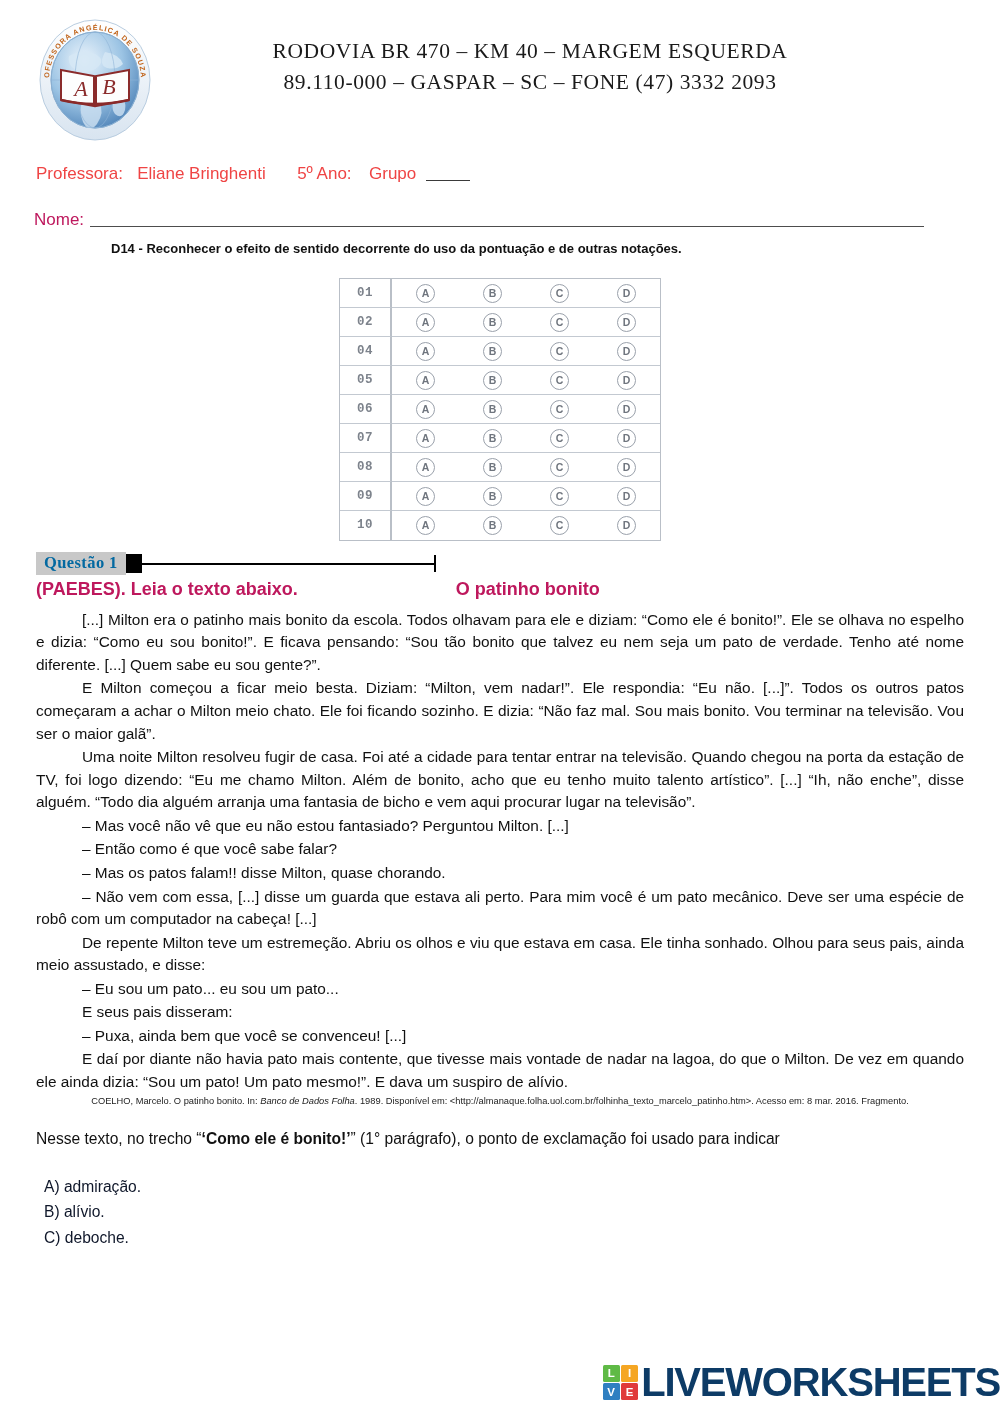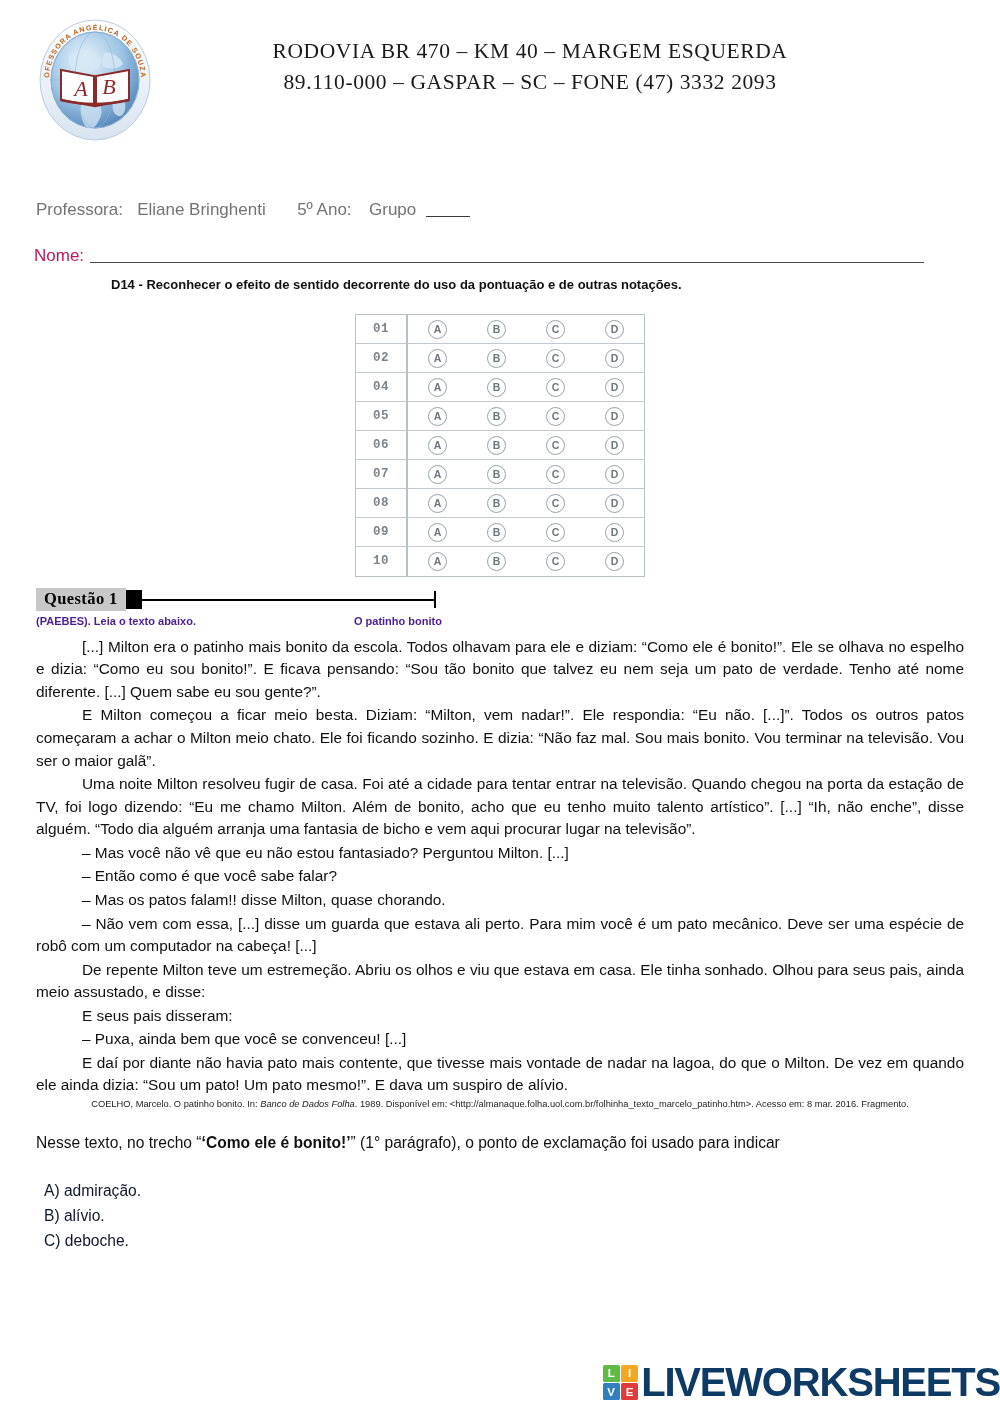--- a/index.html
+++ b/index.html
@@ -52,24 +52,23 @@
     line-height: 1.42;
     white-space: nowrap;
   }
 
   
   .form-area {
     padding: 14px 36px 0 36px;
   }
   .prof-line {
     font-size: 17px;
-    color: #737373;
+    color: #ef4444;
     margin-bottom: 26px;
     white-space: nowrap;
-    margin-top: 36px;
   }
   .prof-line .sp-a { display:inline-block; width: 22px; }
   .prof-line .sp-b { display:inline-block; width: 8px; }
   .blank-short {
     display: inline-block;
     width: 44px;
     border-bottom: 1.6px solid #3a3a3a;
     vertical-align: -2px;
     margin-left: 5px;
   }
@@ -98,21 +97,21 @@
 
   
   .grid-wrap {
     margin-top: 22px;
     display: flex;
     justify-content: center;
   }
   .answer-grid {
     border-collapse: separate;
     border-spacing: 0;
-    width: 290px;
+    width: 322px;
     border: 1px solid #b9bfc7;
     background: #ffffff;
   }
   .answer-grid tr { height: 28.8px; }
   .answer-grid td {
     border-bottom: 1px solid #c3c9d1;
     padding: 0;
   }
   .answer-grid tr:last-child td { border-bottom: none; }
   .num-cell {
@@ -156,21 +155,21 @@
 
   
   .question-block { padding: 0 36px; margin-top: 12px; }
   .q-head-row {
     display: flex;
     align-items: center;
     height: 22px;
   }
   .q-badge {
     background: #c8c8c8;
-    color: #000000;
+    color: #0369a1;
     font-family: "Liberation Serif", serif;
     font-size: 16.5px;
     font-weight: bold;
     padding: 1px 8px 2px 8px;
     white-space: nowrap;
     letter-spacing: 0.4px;
   }
   .q-square {
     width: 16px;
     height: 19px;
@@ -183,23 +182,23 @@
   }
   .q-endcap {
     width: 2.6px;
     height: 17px;
     background: #000;
   }
   .subhead-row {
     display: flex;
     align-items: baseline;
     margin-top: 4px;
-    font-size: 11px;
-    font-weight: bold;
-    color: #4c1d95;
+    font-size: 18px;
+    font-weight: bold;
+    color: #be185d;
   }
   .subhead-left { white-space: nowrap; }
   .subhead-title { margin-left: 158px; white-space: nowrap; }
 
   
   .text-body {
     padding: 0 36px;
     margin-top: 9px;
   }
   .text-body p {
@@ -540,20 +539,21 @@
 
 <div class="text-body">
     <p>[...] Milton era o patinho mais bonito da escola. Todos olhavam para ele e diziam: “Como ele é bonito!”. Ele se olhava no espelho e dizia: “Como eu sou bonito!”. E ficava pensando: “Sou tão bonito que talvez eu nem seja um pato de verdade. Tenho até nome diferente. [...] Quem sabe eu sou gente?”.</p>
     <p>E Milton começou a ficar meio besta. Diziam: “Milton, vem nadar!”. Ele respondia: “Eu não. [...]”. Todos os outros patos começaram a achar o Milton meio chato. Ele foi ficando sozinho. E dizia: “Não faz mal. Sou mais bonito. Vou terminar na televisão. Vou ser o maior galã”.</p>
     <p>Uma noite Milton resolveu fugir de casa. Foi até a cidade para tentar entrar na televisão. Quando chegou na porta da estação de TV, foi logo dizendo: “Eu me chamo Milton. Além de bonito, acho que eu tenho muito talento artístico”. [...] “Ih, não enche”, disse alguém. “Todo dia alguém arranja uma fantasia de bicho e vem aqui procurar lugar na televisão”.</p>
     <p class="dash">– Mas você não vê que eu não estou fantasiado? Perguntou Milton. [...]</p>
     <p class="dash">– Então como é que você sabe falar?</p>
     <p class="dash">– Mas os patos falam!! disse Milton, quase chorando.</p>
     <p class="dash">– Não vem com essa, [...] disse um guarda que estava ali perto. Para mim você é um pato mecânico. Deve ser uma espécie de robô com um computador na cabeça! [...]</p>
     <p>De repente Milton teve um estremeção. Abriu os olhos e viu que estava em casa. Ele tinha sonhado. Olhou para seus pais, ainda meio assustado, e disse:</p>
+    <p class="dash">– Eu sou um pato... eu sou um pato...</p>
     <p>E seus pais disseram:</p>
     <p class="dash">– Puxa, ainda bem que você se convenceu! [...]</p>
     <p>E daí por diante não havia pato mais contente, que tivesse mais vontade de nadar na lagoa, do que o Milton. De vez em quando ele ainda dizia: “Sou um pato! Um pato mesmo!”. E dava um suspiro de alívio.</p>
   </div>
 
 <div class="citation">
   <span>COELHO, Marcelo. O patinho bonito. In: </span><i>Banco de Dados Folha</i><span>. 1989. Disponível em: &lt;http://almanaque.folha.uol.com.br/folhinha_texto_marcelo_patinho.htm&gt;. Acesso em: 8 mar. 2016. Fragmento.</span>
 </div>
 
 <div class="stem">

